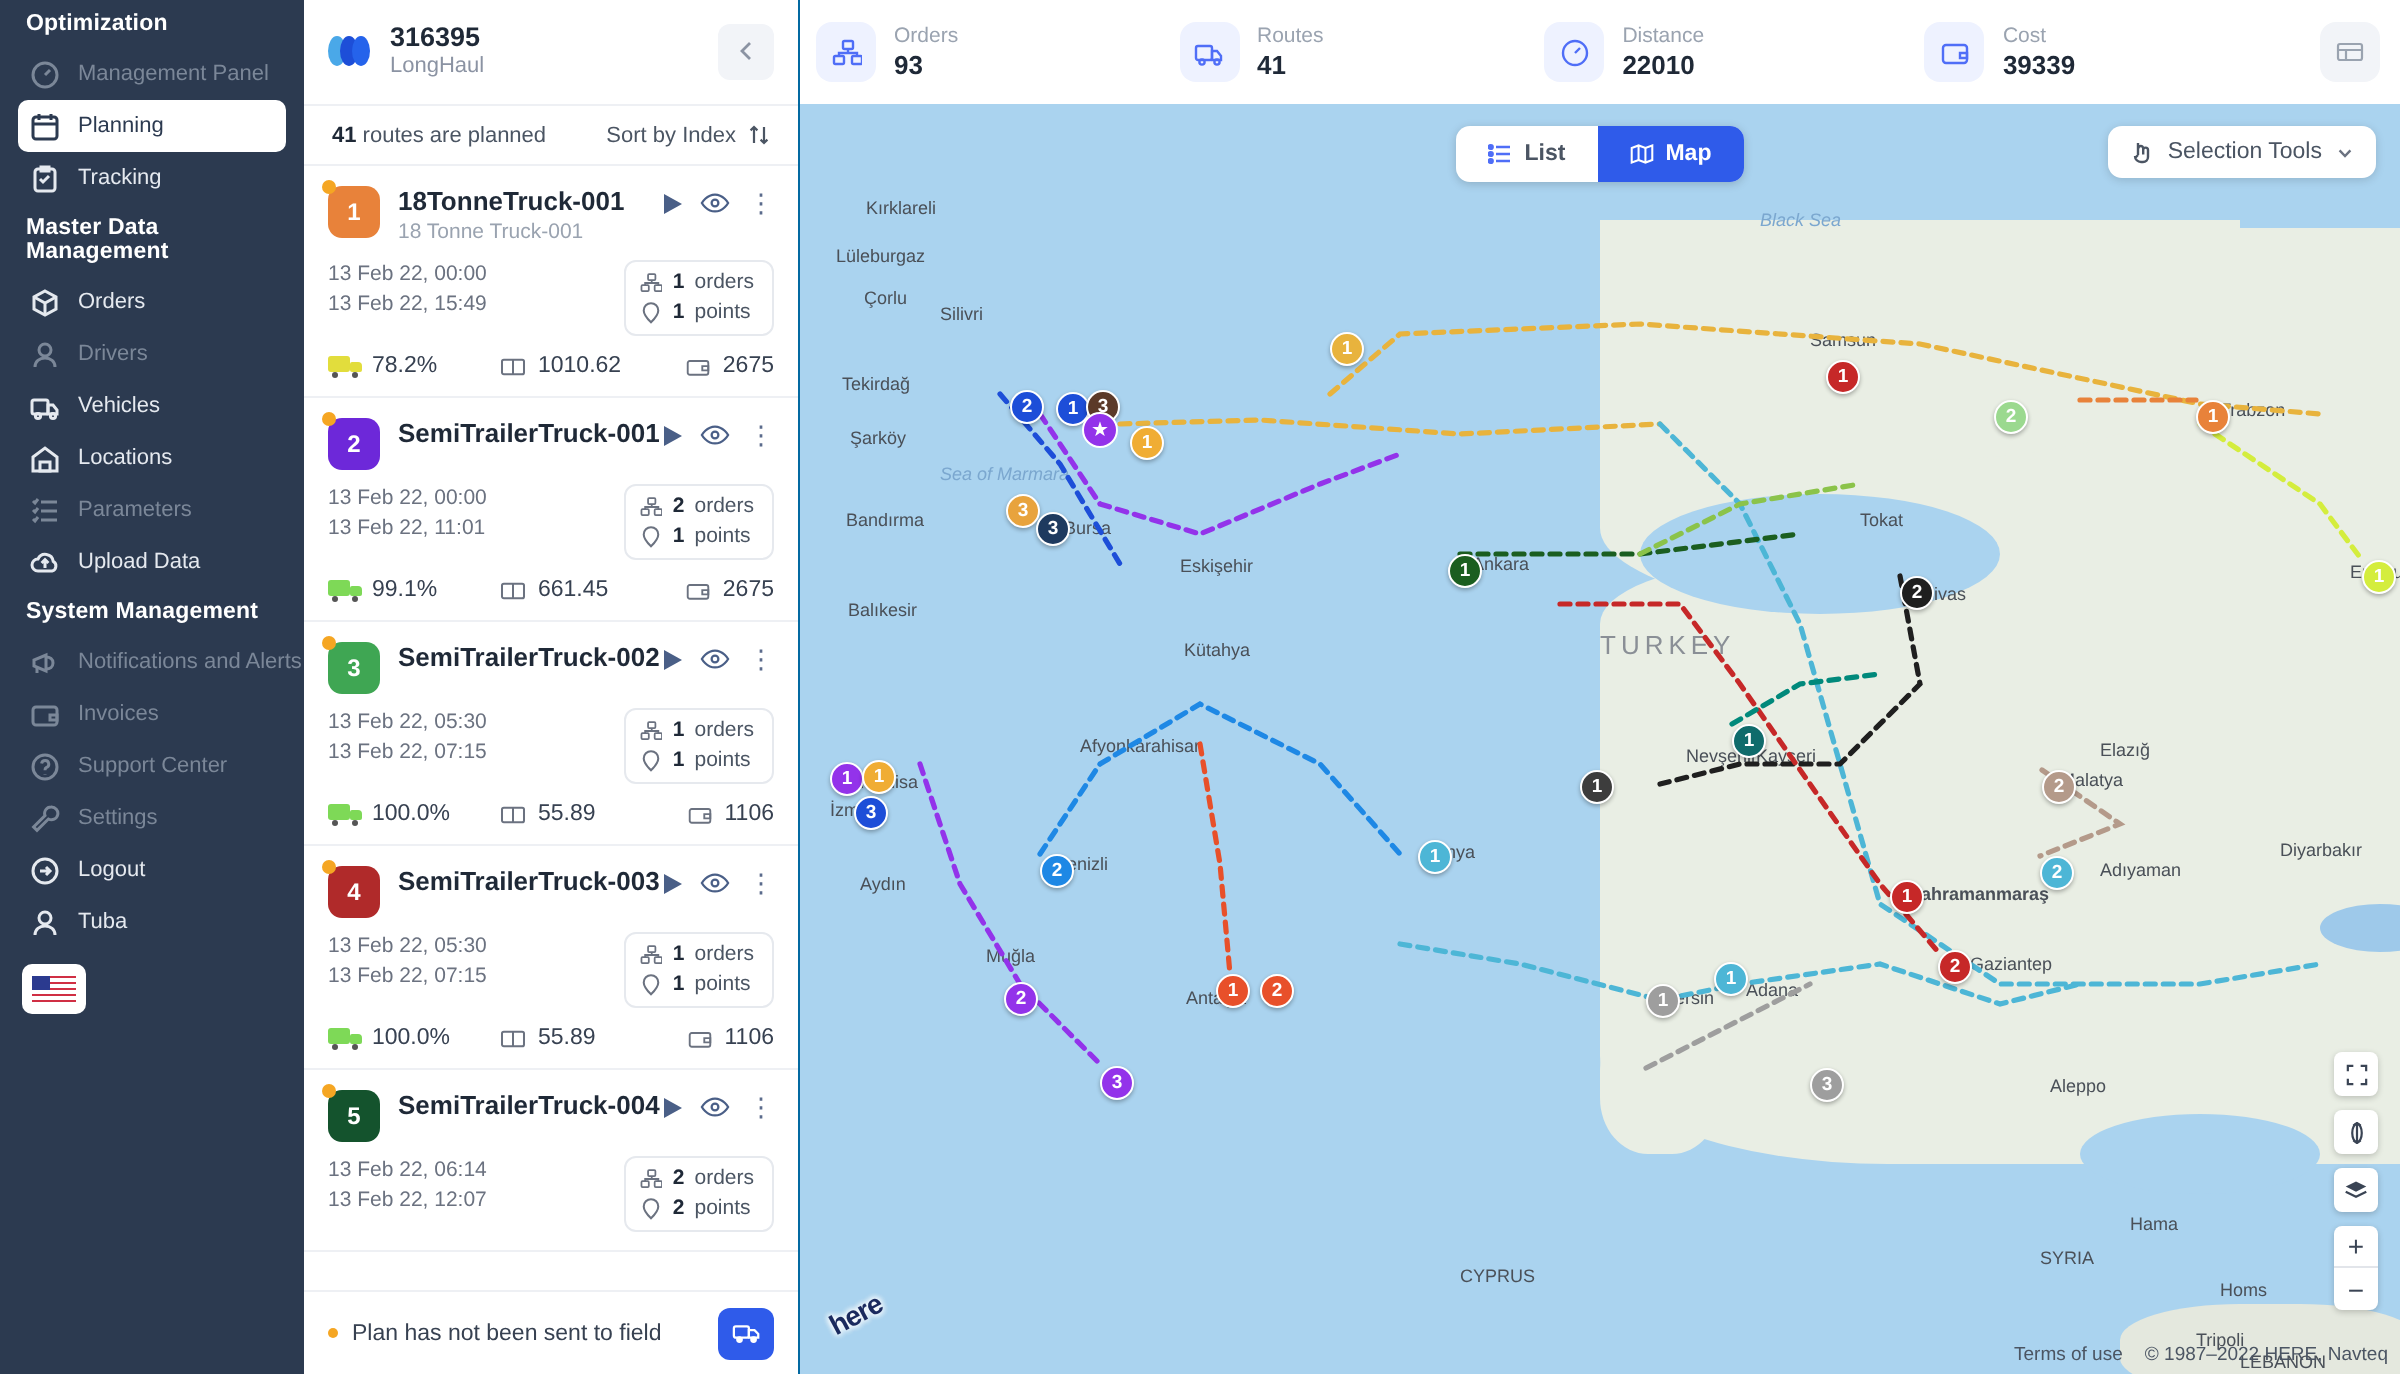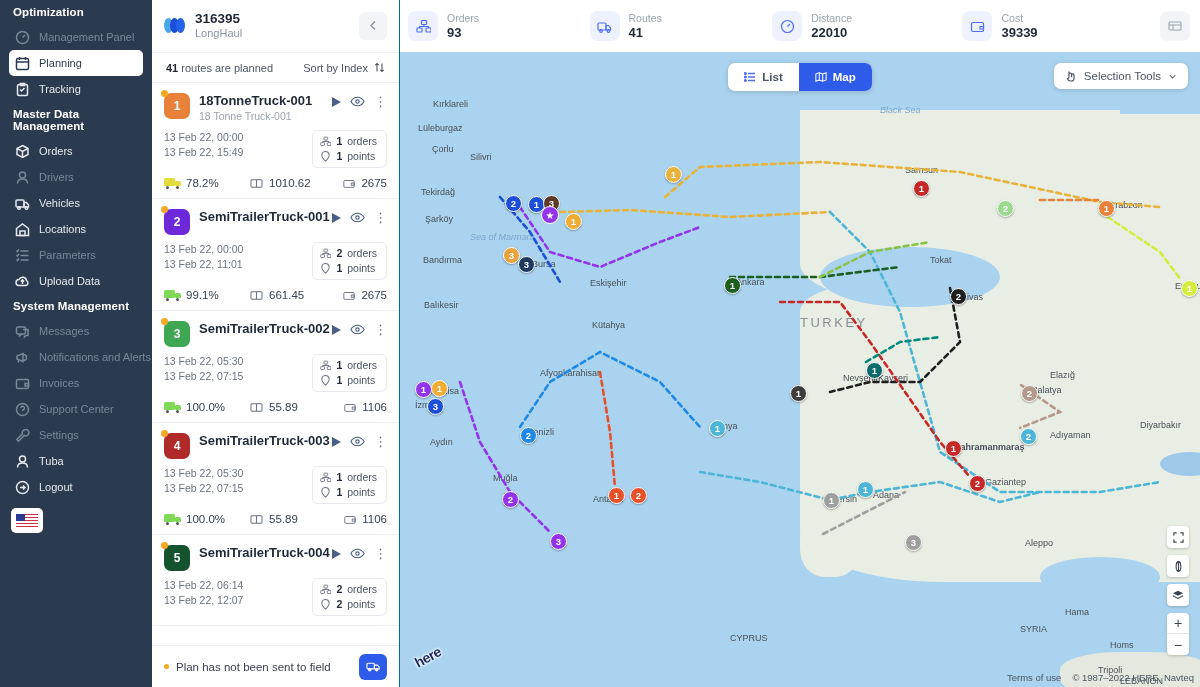--- a/index.html
+++ b/index.html
@@ -268,28 +268,20 @@
         <div class="nav-item">
           <svg width="15" height="15" viewBox="0 0 15 15">
             <path d="M4 11.5a3 3 0 0 1 0-6 4 4 0 0 1 7.6 1.2A2.6 2.6 0 0 1 11 11.5z"></path>
             <path d="M7.5 10V6M5.8 7.5L7.5 5.8 9.2 7.5"></path>
           </svg>
           <span class="nav-label">Upload Data</span>
         </div>
         <div class="nav-section">System Management</div>
         <div class="nav-item muted">
           <svg width="15" height="15" viewBox="0 0 15 15">
-            <rect x="1.5" y="3" width="9" height="7" rx="1.5"></rect>
-            <path d="M4.5 10v2l2.5-2"></path>
-            <path d="M8 5.5h5v6h-2l-1.5 1.5V11.5"></path>
-          </svg>
-          <span class="nav-label">Messages</span>
-        </div>
-        <div class="nav-item muted">
-          <svg width="15" height="15" viewBox="0 0 15 15">
             <path d="M2 6v3l6 2.5V3.5z"></path>
             <path d="M8 4.5c2 0 3.5 1 3.5 3s-1.5 3-3.5 3"></path>
             <path d="M3.5 9.5v3"></path>
           </svg>
           <span class="nav-label">Notifications and Alerts</span>
         </div>
         <div class="nav-item muted">
           <svg width="15" height="15" viewBox="0 0 15 15">
             <rect x="1.5" y="3.5" width="12" height="9" rx="1.5"></rect>
             <path d="M10 7.5h3.5v2.5H10z"></path>
@@ -304,31 +296,31 @@
           <span class="nav-label">Support Center</span>
         </div>
         <div class="nav-item muted">
           <svg width="15" height="15" viewBox="0 0 15 15">
             <path d="M10.5 1.5a3.2 3.2 0 0 0-3 4.3L1.8 11.5l1.7 1.7 5.7-5.7a3.2 3.2 0 1 0 1.3-6z"></path>
           </svg>
           <span class="nav-label">Settings</span>
         </div>
         <div class="nav-item">
           <svg width="15" height="15" viewBox="0 0 15 15">
+            <circle cx="7.5" cy="7.5" r="6"></circle>
+            <path d="M5 7.5h5M8 5.5l2 2-2 2"></path>
+          </svg>
+          <span class="nav-label">Logout</span>
+        </div>
+        <div class="nav-item">
+          <svg width="15" height="15" viewBox="0 0 15 15">
             <circle cx="7.5" cy="5" r="3"></circle>
             <path d="M2.5 13.5c0-2.8 2.2-4.5 5-4.5s5 1.7 5 4.5"></path>
           </svg>
           <span class="nav-label">Tuba</span>
-        </div>
-        <div class="nav-item">
-          <svg width="15" height="15" viewBox="0 0 15 15">
-            <circle cx="7.5" cy="7.5" r="6"></circle>
-            <path d="M5 7.5h5M8 5.5l2 2-2 2"></path>
-          </svg>
-          <span class="nav-label">Logout</span>
         </div>
       </div>
 
     <div class="flagbtn">
       <span class="flag">
         <span class="stripe" style="top:0"></span>
           <span class="stripe" style="top:3.1px"></span>
         <span class="stripe" style="top:6.2px"></span>
           <span class="stripe" style="top:9.3px"></span>
         <span class="stripe" style="top:12.4px"></span>

